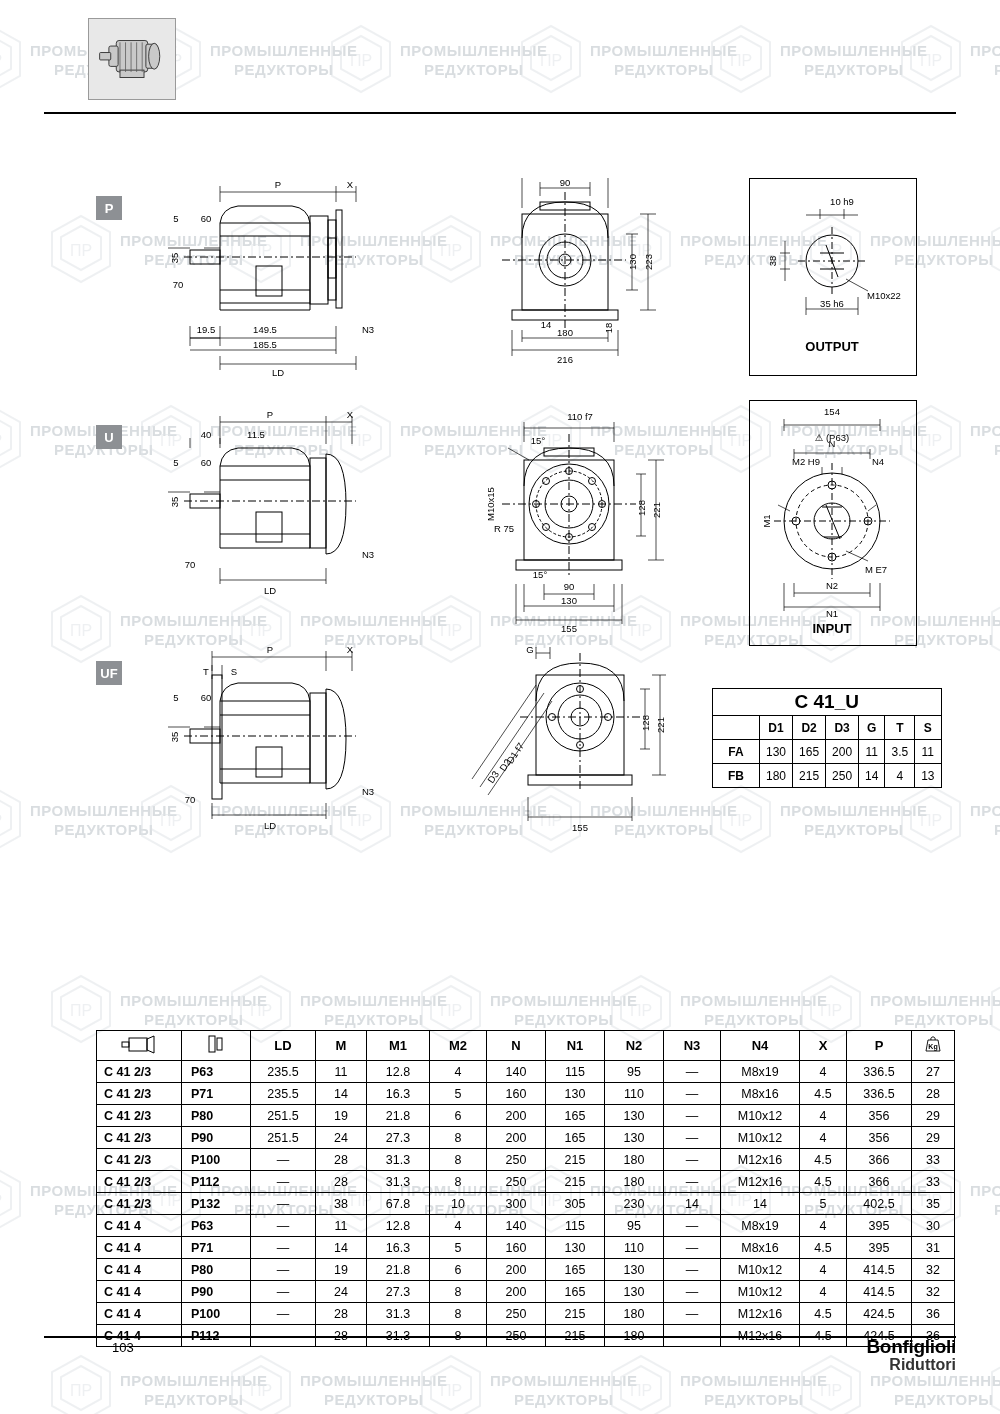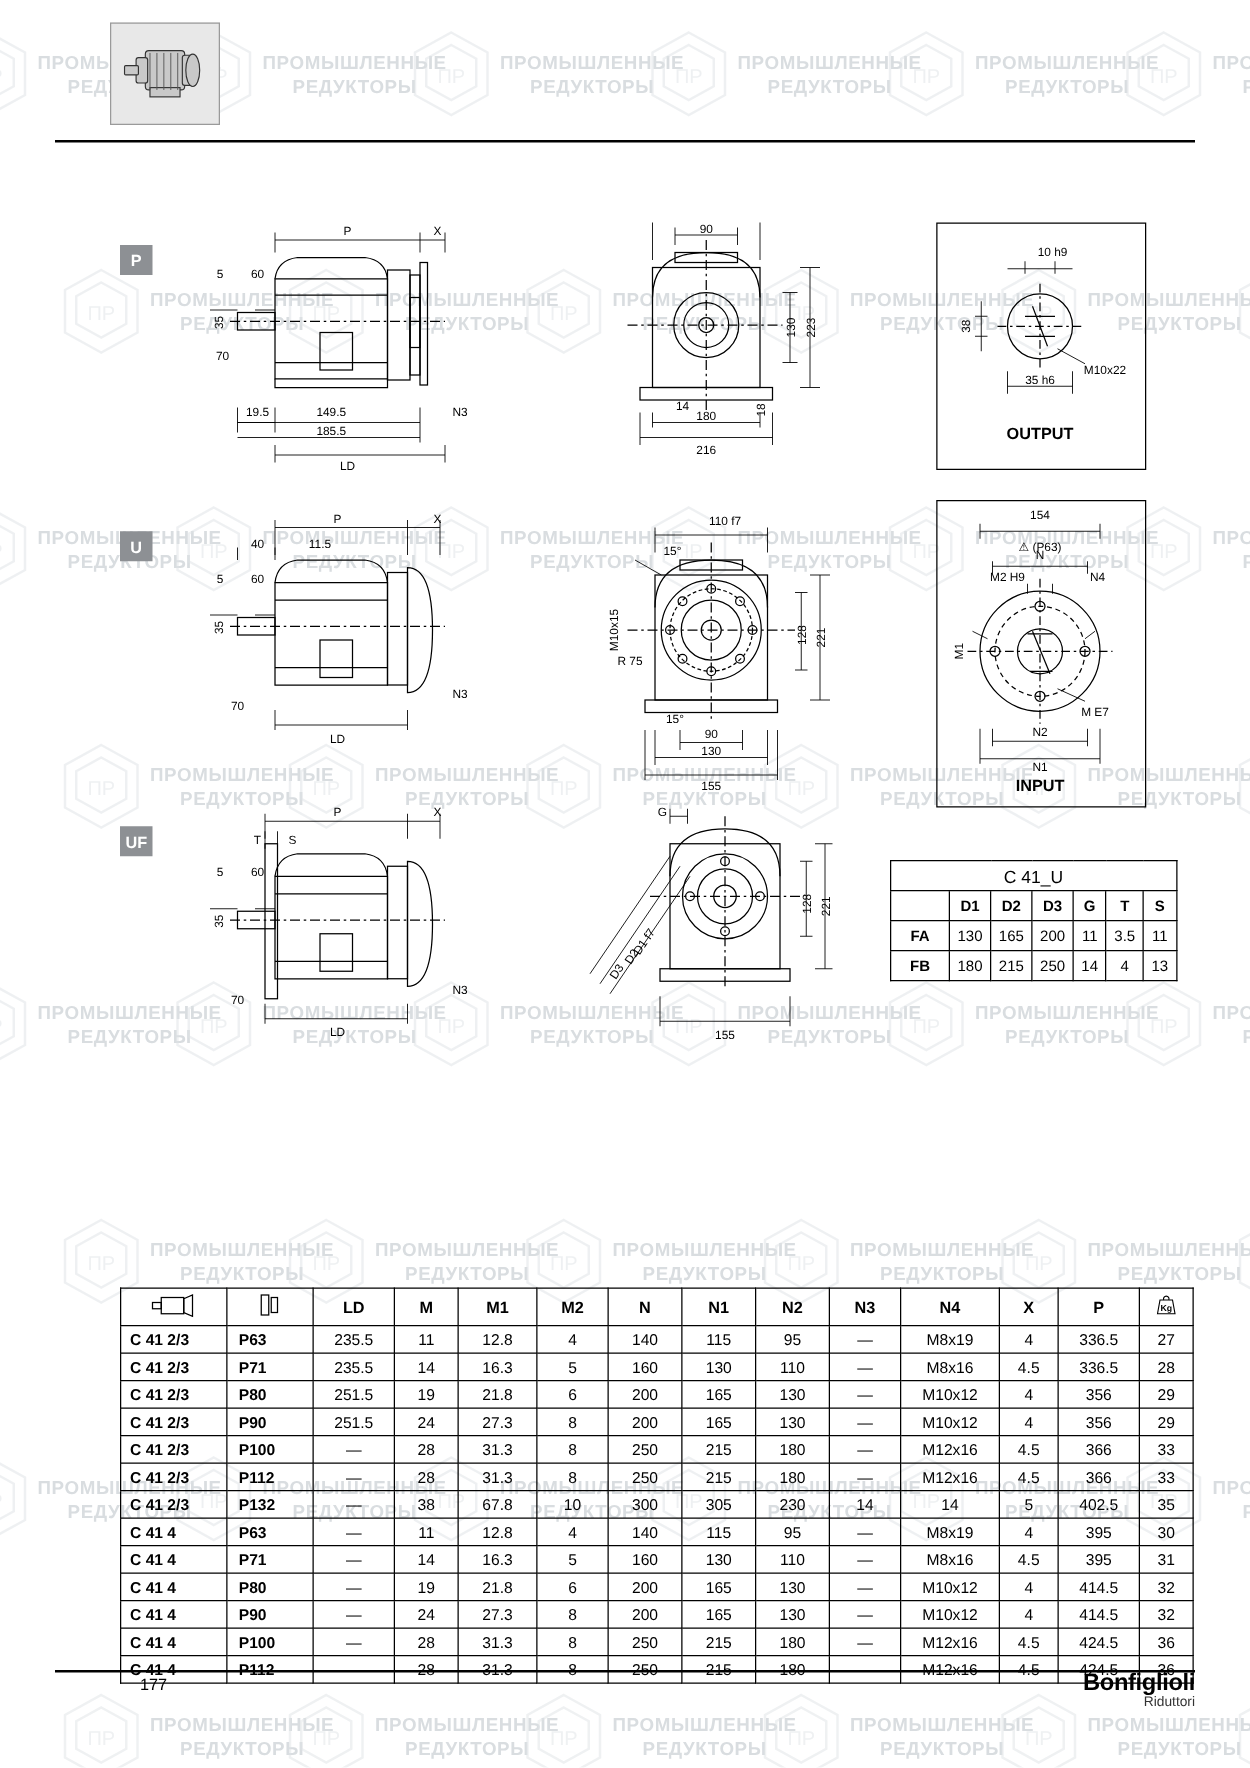--- a/index.html
+++ b/index.html
@@ -58,39 +58,39 @@
   
   .drawbox{position:absolute;}
   .drawbox svg{display:block;}
   .framed{border:1px solid #000;background:transparent;margin-left:11px;}
   
   #tblU{
     position:absolute;left:712px;top:688px;border-collapse:collapse;
     font-size:12px;
   }
   #tblU td,#tblU th{border:1px solid #000;text-align:center;padding:2px 6px;height:19px;}
-  #tblU .hdr{font-weight:normal;font-size:14px;}
+  #tblU .hdr{font-weight:bold;font-size:19px;}
   
   #maintable{
     position:absolute;left:96px;top:1030px;border-collapse:collapse;
     font-size:12.5px;
   }
   #maintable td,#maintable th{
     border:1px solid #000;text-align:center;height:21px;padding:0 3px;
     white-space:nowrap;
   }
   #maintable thead th{font-weight:bold;font-size:13px;height:29px;}
   #maintable td.lbl{font-weight:bold;text-align:left;padding-left:7px;}
   #maintable td.lbl2{font-weight:bold;text-align:left;padding-left:9px;}
   
   #bottom-rule{left:44px;top:1336px;width:912px;height:2px;}
   #pageno{position:absolute;left:112px;top:1340px;font-size:13px;}
   #brand{position:absolute;right:44px;top:1336px;text-align:right;}
   #brand .b1{font-size:19px;font-weight:bold;letter-spacing:-.3px;}
-  #brand .b2{font-size:11px;color:#333;margin-top:-2px;}
+  #brand .b2{font-size:16px;color:#333;margin-top:-2px;font-weight:bold;}
   .dim{font-size:9.5px;}
 </style>
 </head>
 <body>
 
 <div id="watermark">
     <div class="wmg" style="left: -52px; top: 20px;"><svg viewBox="0 0 86 86">
         <g fill="none" stroke="#dfe3e6" stroke-width="2">
           <path d="M43 6 L72 22 L72 56 L43 72 L14 56 L14 22 Z"></path>
           <path d="M43 16 L63 27 L63 49 L43 60 L23 49 L23 27 Z"></path>
@@ -1168,19 +1168,19 @@
           <td>—</td>
           <td>M12x16</td>
           <td>4.5</td>
           <td>424.5</td>
           <td>36</td>
         </tr>
       </tbody>
   </table>
 
   <div class="rule" id="bottom-rule"></div>
-  <div id="pageno">177</div>
+  <div id="pageno">103</div>
   <div id="brand">
     <div class="b1">Bonfiglioli</div>
     <div class="b2">Riduttori</div>
   </div>
 
 </div>
 
 </body></html>

